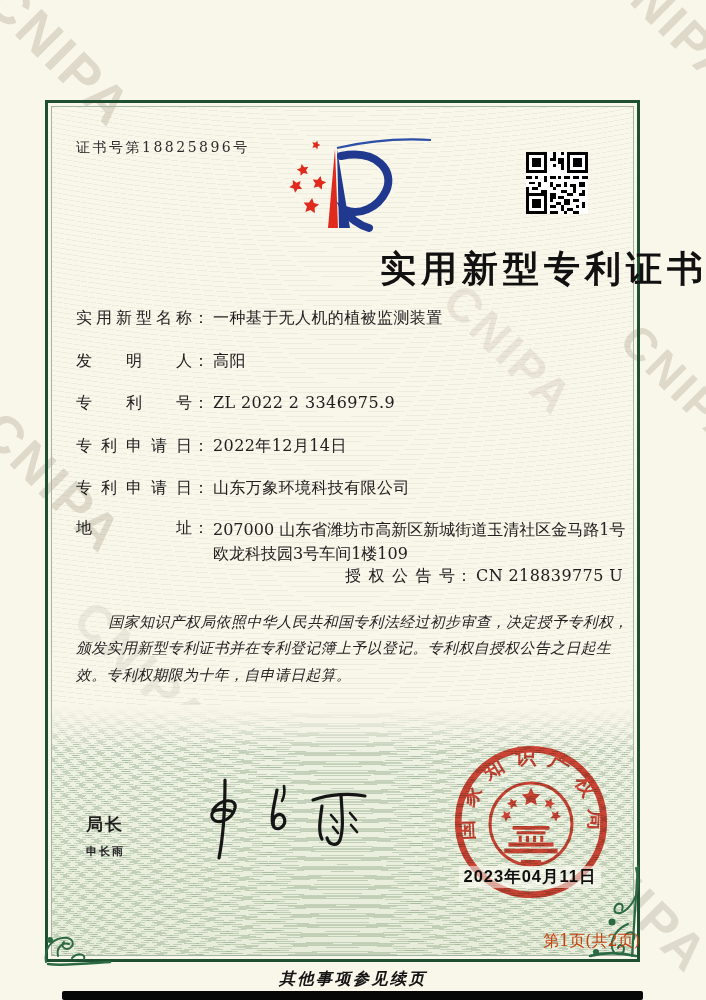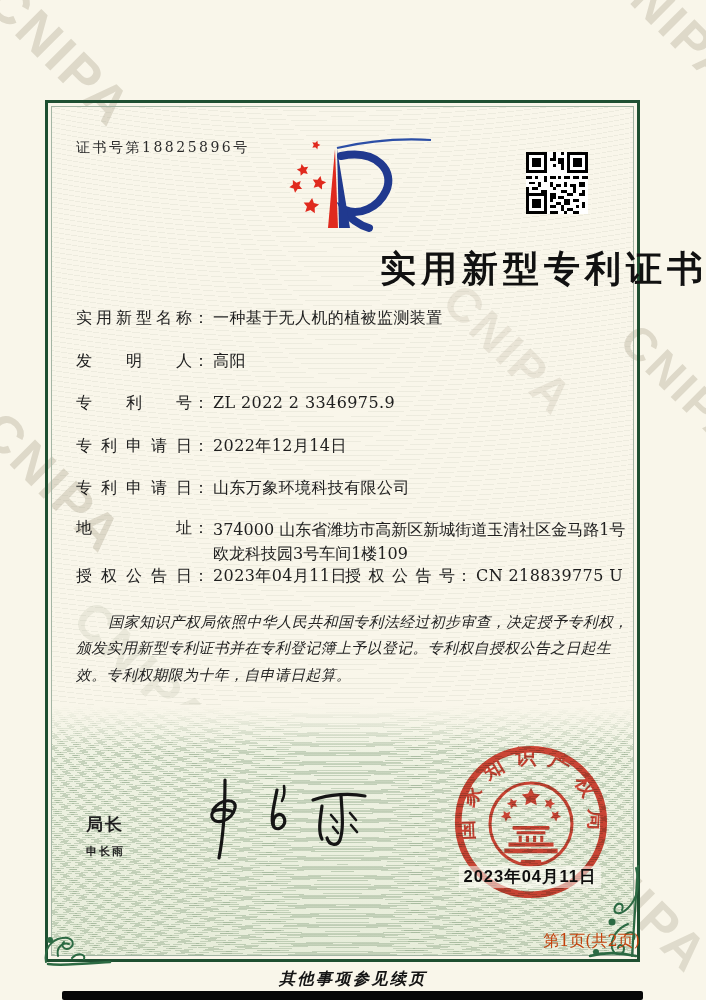--- a/index.html
+++ b/index.html
@@ -191,24 +191,21 @@
   <div class="field f-patno">
     <span class="flabel">专利号</span><span class="colon">：</span><span class="fvalue">ZL 2022 2 3346975.9</span>
   </div>
   <div class="field f-filing">
     <span class="flabel">专利申请日</span><span class="colon">：</span><span class="fvalue">2022年12月14日</span>
   </div>
   <div class="field f-patentee">
     <span class="flabel">专利申请日</span><span class="colon">：</span><span class="fvalue">山东万象环境科技有限公司</span>
   </div>
   <div class="field f-addr">
-    <span class="flabel">地址</span><span class="colon">：</span><span class="fvalue-block"><div>374000 山东省潍坊市高新区新城街道玉清社区金马路1号</div><div>欧龙科技园3号车间1楼109</div></span>
-  </div>
-  <div class="field f-grantdate">
-    <span class="flabel">授权公告日</span><span class="colon">：</span><span class="fvalue">2023年04月11日</span>
+    <span class="flabel">地址</span><span class="colon">：</span><span class="fvalue-block"><div>207000 山东省潍坊市高新区新城街道玉清社区金马路1号</div><div>欧龙科技园3号车间1楼109</div></span>
   </div>
   <div class="field f-grantno">
     <span class="flabel">授权公告号</span><span class="colon">：</span><span class="fvalue">CN 218839775 U</span>
   </div>
 
   <div class="body-text">
     <p>国家知识产权局依照中华人民共和国专利法经过初步审查，决定授予专利权，颁发实用新型专利证书并在专利登记簿上予以登记。专利权自授权公告之日起生效。专利权期限为十年，自申请日起算。</p>
   </div>
 
   <div class="bureau-title">局长</div>

